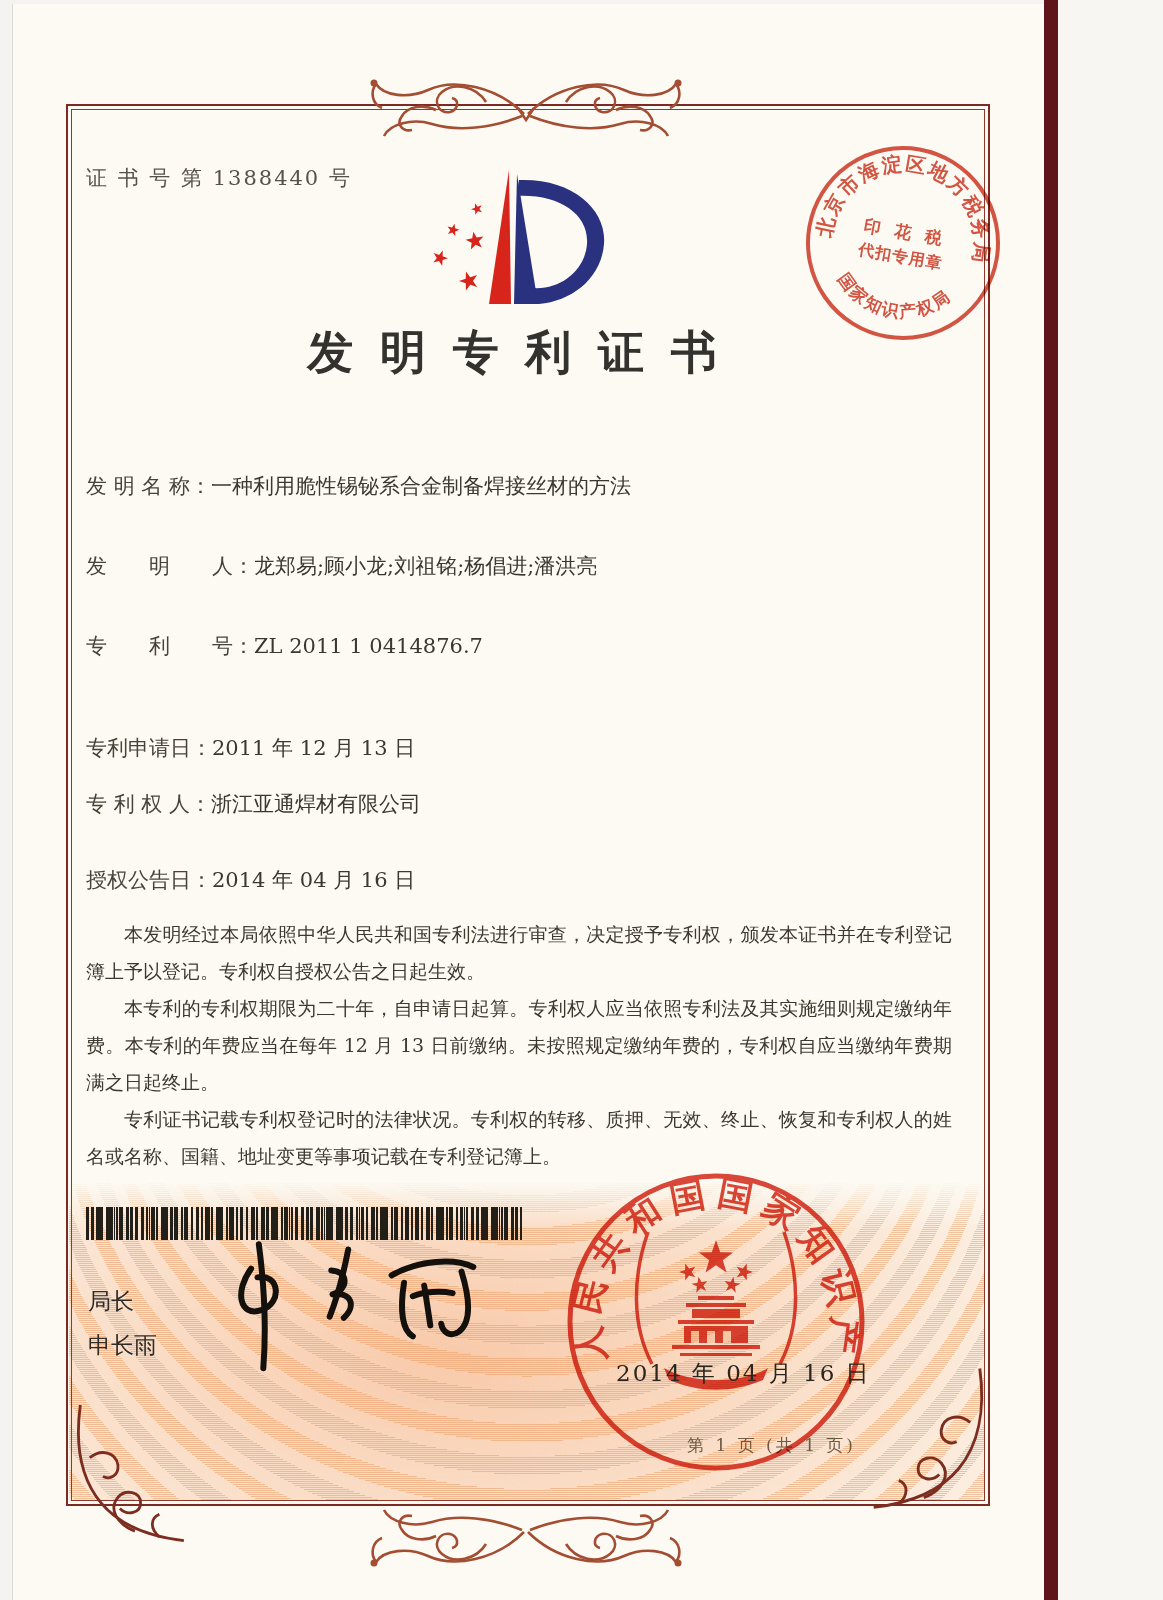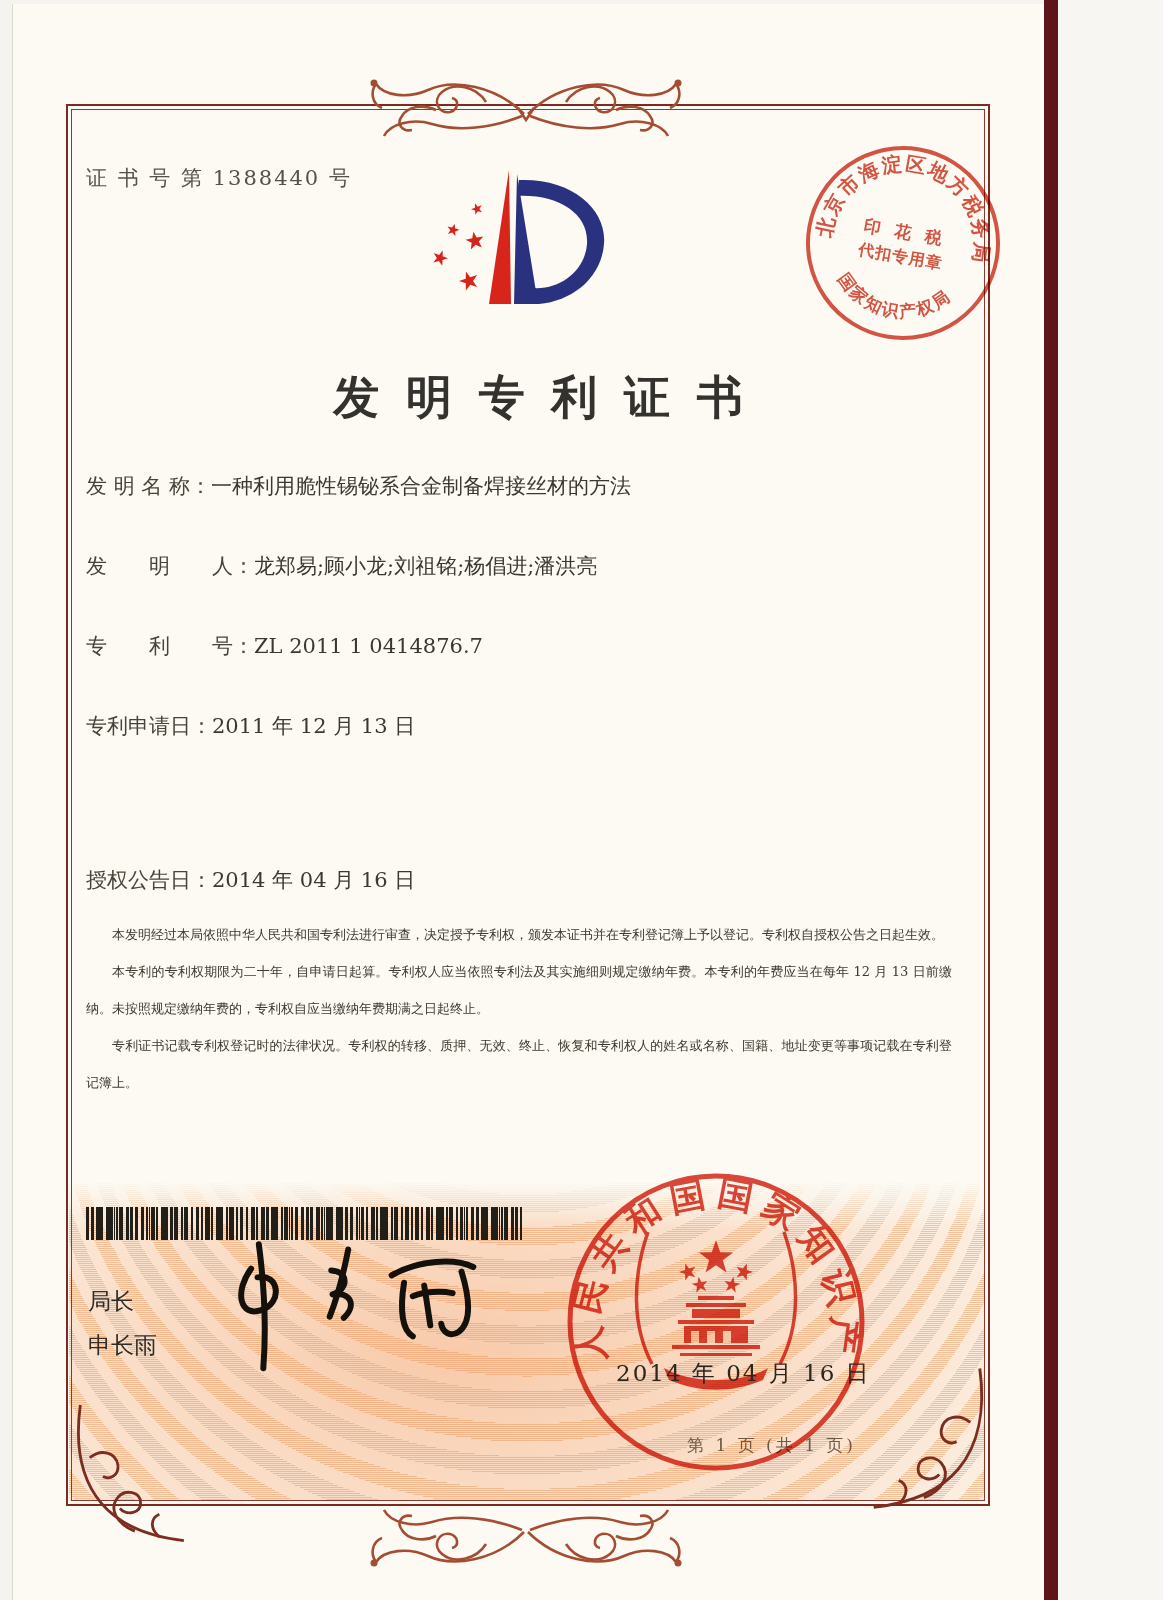--- a/index.html
+++ b/index.html
@@ -20,28 +20,28 @@
   .guilloche{position:absolute;left:69px;top:1183px;width:916px;height:318px;z-index:1;
     background-color:#fbeedd;
     background-image:
       linear-gradient(to bottom, rgba(252,250,243,.95) 0, rgba(252,250,243,0) 46px),
       radial-gradient(90% 120% at 42% 55%, rgba(243,160,106,.50), rgba(248,214,184,.12) 75%),
       repeating-radial-gradient(200% 130% at 50% -170%, #f0c09a 0 2.4px, rgba(253,244,234,.9) 2.4px 8.6px);
   }
 
   .cert-number{position:absolute;left:86px;top:164px;font-size:21px;letter-spacing:2px;
                color:#56524a;z-index:4;}
-  .title{position:absolute;left:78px;top:322px;width:920px;text-align:center;font-size:46px;
-         font-weight:600;color:#34322e;letter-spacing:.58em;text-indent:.58em;z-index:4;margin-top:45px;}
+  .title{position:absolute;left:52px;top:322px;width:920px;text-align:center;font-size:46px;
+         font-weight:600;color:#34322e;letter-spacing:.58em;text-indent:.58em;z-index:4;}
 
   .field{position:absolute;left:86px;width:880px;font-size:21px;z-index:4;white-space:nowrap;}
   .flabel{color:#474339;white-space:pre;}
   .fvalue{color:#3b382f;}
 
-  .paragraphs{position:absolute;left:86px;top:916px;width:866px;font-size:13px;line-height:37px;
+  .paragraphs{position:absolute;left:86px;top:916px;width:866px;font-size:19px;line-height:37px;
               color:#3d392f;text-align:justify;z-index:4;}
   .paragraphs p{margin:0;text-indent:2em;}
 
   .barcode{position:absolute;left:86px;top:1207px;width:436px;height:33px;z-index:4;
     background-image:
       repeating-linear-gradient(90deg,#221e18 0 2px,transparent 2px 5px),
       repeating-linear-gradient(90deg,#221e18 0 3px,transparent 3px 11px),
       repeating-linear-gradient(90deg,#221e18 0 1px,transparent 1px 7px);}
 
   .sig-role{position:absolute;left:88px;top:1286px;font-size:23px;color:#2f2b26;z-index:4;
@@ -152,22 +152,25 @@
 
   <div class="field" style="top:552px">
     <span class="flabel">发　　明　　人：</span><span class="fvalue">龙郑易;顾小龙;刘祖铭;杨倡进;潘洪亮</span>
   </div>
   <div class="field" style="top:472px">
     <span class="flabel">发 明 名 称：</span><span class="fvalue">一种利用脆性锡铋系合金制备焊接丝材的方法</span>
   </div>
   <div class="field" style="top:632px">
     <span class="flabel">专　　利　　号：</span><span class="fvalue">ZL 2011 1 0414876.7</span>
   </div>
-  <div class="field" style="top:712px">
+  <div class="field" style="top:734px">
     <span class="flabel">专利申请日：</span><span class="fvalue">2011 年 12 月 13 日</span>
+  </div>
+  <div class="field" style="top:790px">
+    <span class="flabel">专 利 权 人：</span><span class="fvalue">浙江亚通焊材有限公司</span>
   </div>
   <div class="field" style="top:866px">
     <span class="flabel">授权公告日：</span><span class="fvalue">2014 年 04 月 16 日</span>
   </div>
 
   <div class="paragraphs">
     <p>本发明经过本局依照中华人民共和国专利法进行审查，决定授予专利权，颁发本证书并在专利登记簿上予以登记。专利权自授权公告之日起生效。</p>
     <p>本专利的专利权期限为二十年，自申请日起算。专利权人应当依照专利法及其实施细则规定缴纳年费。本专利的年费应当在每年 12 月 13 日前缴纳。未按照规定缴纳年费的，专利权自应当缴纳年费期满之日起终止。</p>
     <p>专利证书记载专利权登记时的法律状况。专利权的转移、质押、无效、终止、恢复和专利权人的姓名或名称、国籍、地址变更等事项记载在专利登记簿上。</p>
   </div>

